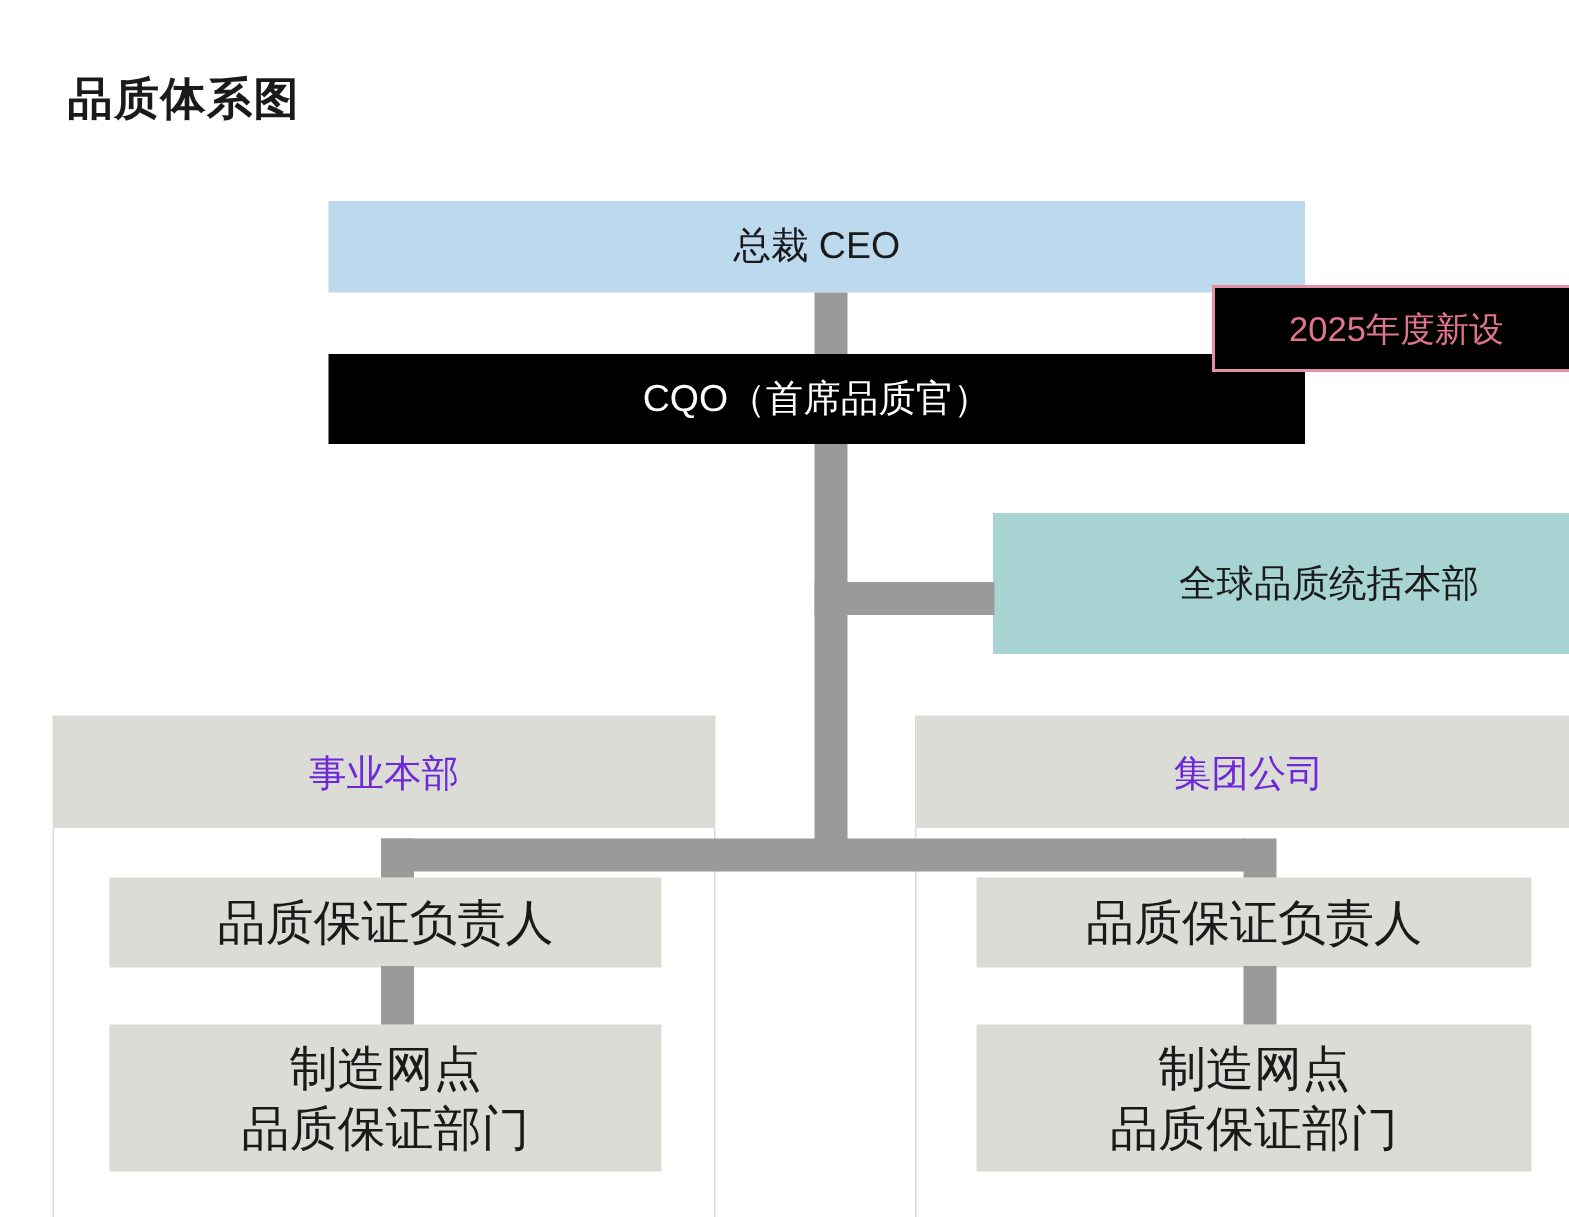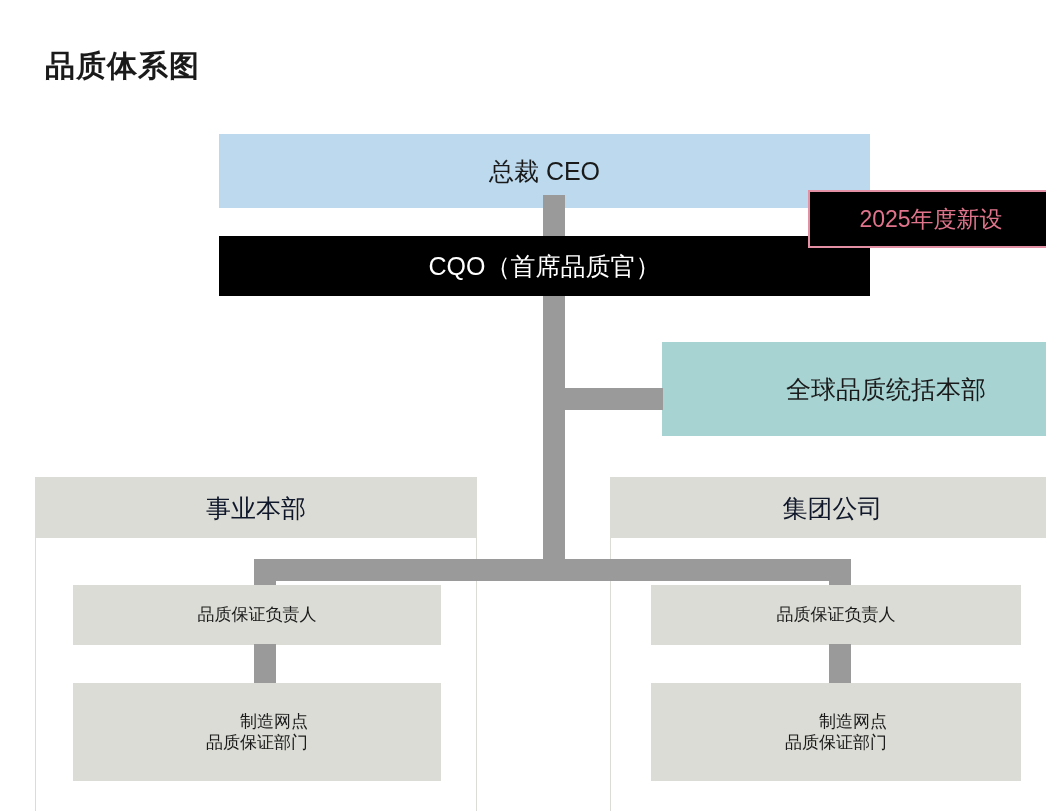--- a/index.html
+++ b/index.html
@@ -37,21 +37,21 @@
     justify-content: center;
     text-align: center;
     color: #1a1a1a;
     line-height: 1.22;
     white-space: pre-line;
   }
 
   
   #node-ceo {
     left: 197px;  top: 112px;
-    width: 651px; height: 74px;
+    width: 651px; height: 61px;
     background: #bcd9ee;
     font-size: 25px;
   }
 
   
   #node-cqo {
     left: 197px;  top: 214px;
     width: 651px; height: 60px;
     background: #000000;
     color: #ffffff;
@@ -88,38 +88,38 @@
     border: 1px solid #dcdcd6;
     background: transparent;
     z-index: 2;
   }
   #panel-business  { left: 13px;  top: 455px; width: 442px; height: 338px; }
   #panel-group-co  { left: 588px; top: 455px; width: 445px; height: 338px; }
 
   .group-header {
     position: absolute;
     left: 0; top: 0;
-    width: 100%; height: 60px;
+    width: 100%; height: 74px;
     background: #dcdcd6;
     display: flex;
     align-items: center;
     justify-content: center;
     font-size: 25px;
-    color: #0f172a;
+    color: #6d28d9;
   }
 
   
   .inner-node {
     position: absolute;
     background: #dcdcd6;
     display: flex;
     align-items: center;
     justify-content: center;
-    text-align: right;
-    font-size: 17px;
+    text-align: center;
+    font-size: 32px;
     color: #1a1a1a;
     line-height: 1.25;
     white-space: pre-line;
     z-index: 4;
   }
   
   #node-qa-mgr-left  { left: 37px; top: 107px; width: 368px; height: 60px; }
   #node-site-left    { left: 37px; top: 205px; width: 368px; height: 98px; }
   
   #node-qa-mgr-right { left: 40px; top: 107px; width: 370px; height: 60px; }

